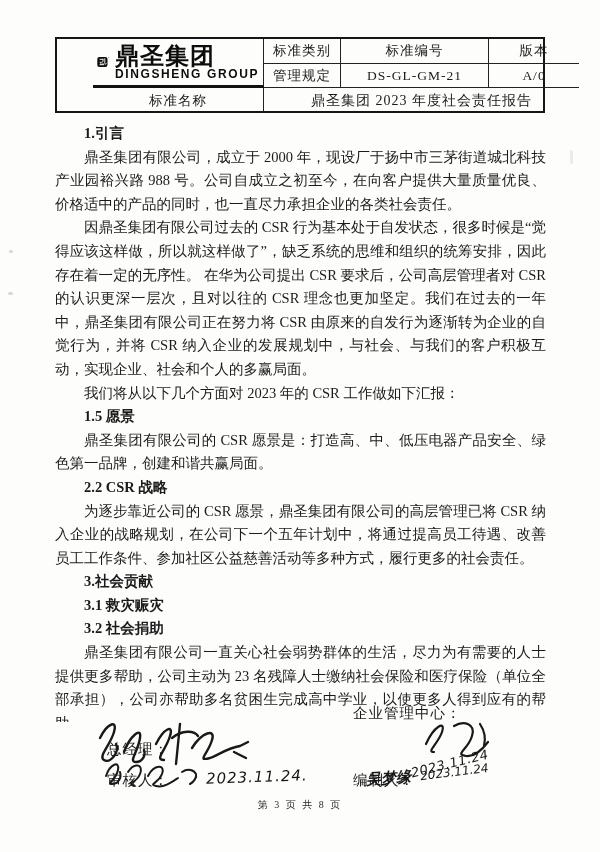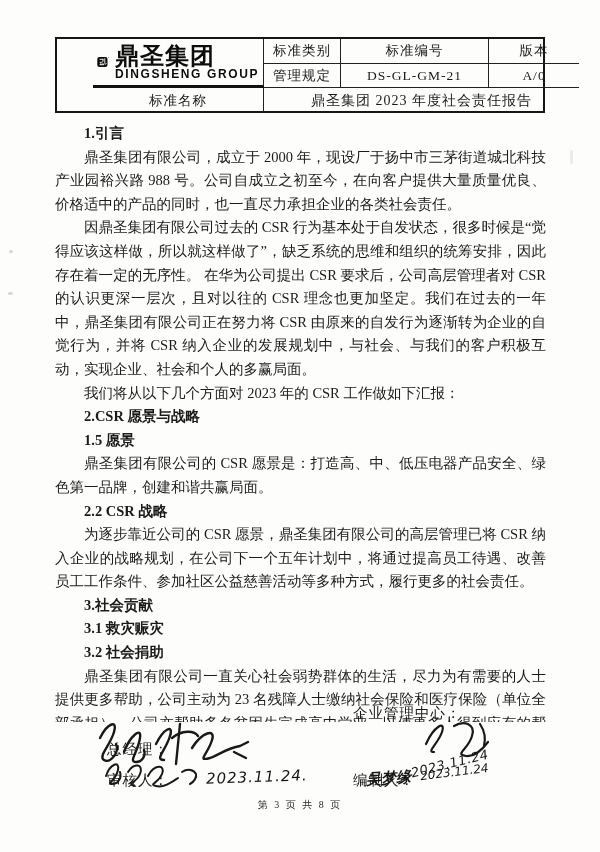--- a/index.html
+++ b/index.html
@@ -122,21 +122,20 @@
     <div class="cell last-col">A/0</div>
     <div class="cell last-row" style="grid-column:1;">标准名称</div>
     <div class="cell last-row last-col std-name-val" style="grid-column:2 / 5;">鼎圣集团 2023 年度社会责任报告</div>
   </div>
 
   <div class="doc-body">
     <div class="h">1.引言</div>
     <div class="p">鼎圣集团有限公司，成立于 2000 年，现设厂于扬中市三茅街道城北科技产业园裕兴路 988 号。公司自成立之初至今，在向客户提供大量质量优良、 价格适中的产品的同时，也一直尽力承担企业的各类社会责任。</div>
     <div class="p">因鼎圣集团有限公司过去的 CSR 行为基本处于自发状态，很多时候是“觉得应该这样做，所以就这样做了”，缺乏系统的思维和组织的统筹安排，因此存在着一定的无序性。 在华为公司提出 CSR 要求后，公司高层管理者对 CSR 的认识更深一层次，且对以往的 CSR 理念也更加坚定。我们在过去的一年中，鼎圣集团有限公司正在努力将 CSR 由原来的自发行为逐渐转为企业的自觉行为，并将 CSR 纳入企业的发展规划中，与社会、与我们的客户积极互动，实现企业、社会和个人的多赢局面。</div>
     <div class="p">我们将从以下几个方面对 2023 年的 CSR 工作做如下汇报：</div>
-    <div class="h">2.CSR 愿景与战略</div>
     <div class="h">1.5 愿景</div>
     <div class="p">鼎圣集团有限公司的 CSR 愿景是：打造高、中、低压电器产品安全、绿色第一品牌，创建和谐共赢局面。</div>
     <div class="h">2.2 CSR 战略</div>
     <div class="p">为逐步靠近公司的 CSR 愿景，鼎圣集团有限公司的高层管理已将 CSR 纳入企业的战略规划，在公司下一个五年计划中，将通过提高员工待遇、改善员工工作条件、参加社区公益慈善活动等多种方式，履行更多的社会责任。</div>
     <div class="h">3.社会贡献</div>
     <div class="h">3.1 救灾赈灾</div>
     <div class="h">3.2 社会捐助</div>
     <div class="p">鼎圣集团有限公司一直关心社会弱势群体的生活，尽力为有需要的人士提供更多帮助，公司主动为 23 名残障人士缴纳社会保险和医疗保险（单位全部承担），公司亦帮助多名贫困生完成高中学业，以使更多人得到应有的帮助。</div>
   </div>
 

